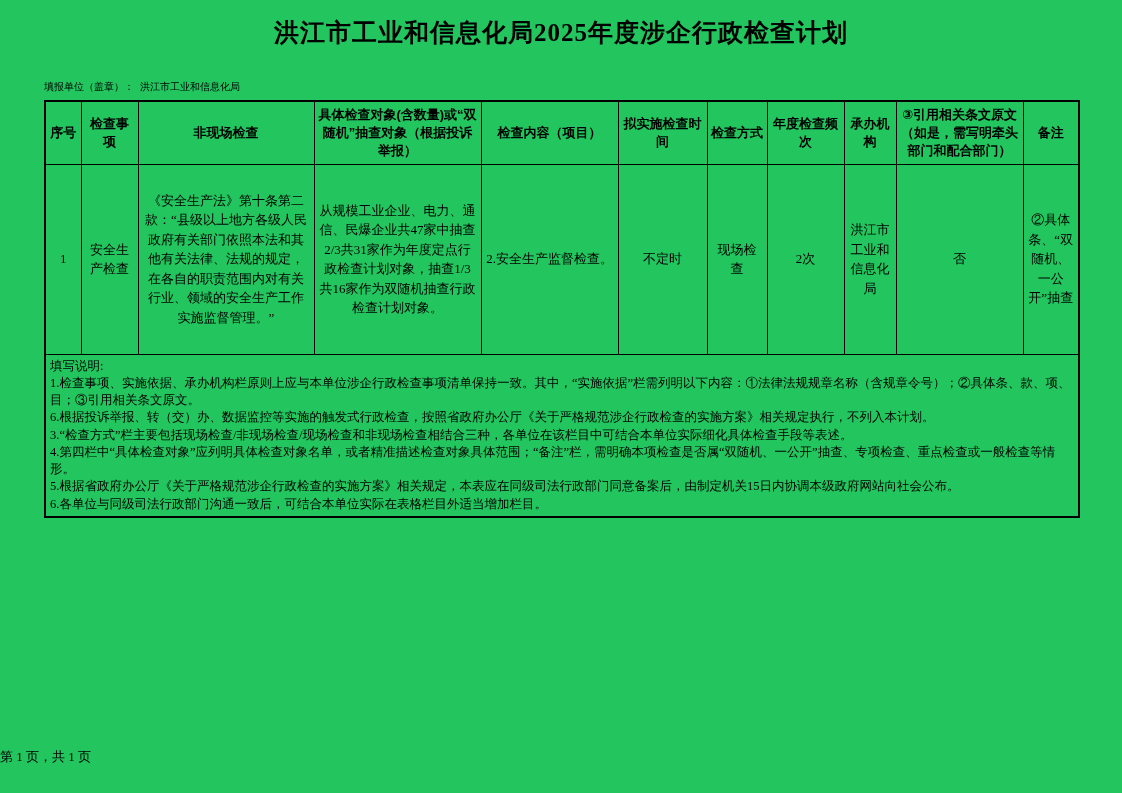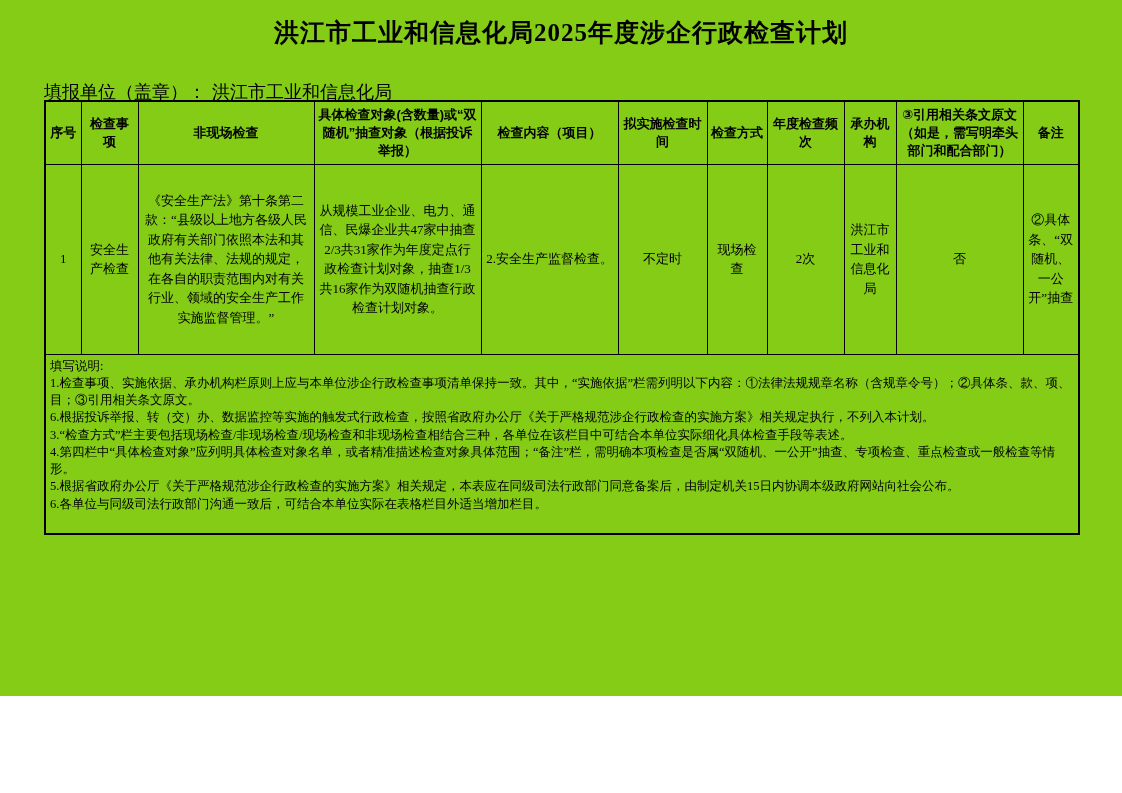--- a/index.html
+++ b/index.html
@@ -1,21 +1,21 @@
 <!DOCTYPE html>
 <html><head>
 <meta charset="utf-8">
 <style>
   * { margin: 0; padding: 0; box-sizing: border-box; }
   html, body { background: #ffffff; }
   .page {
     position: relative;
     width: 1122px;
-    height: 696px;
-    background: #84cc16;
+    height: 793px;
+    background: #22c55e;
     color: #000000;
     font-family: "Liberation Serif", "DejaVu Serif", serif;
     overflow: hidden;
   }
   .doc-title {
     position: absolute;
     top: 16px;
     left: 0;
     right: 0;
     text-align: center;
@@ -23,21 +23,21 @@
     font-weight: bold;
     font-family: "Liberation Serif", "DejaVu Serif", serif;
     letter-spacing: 1px;
   }
   .meta-row {
     position: absolute;
     top: 80px;
     left: 44px;
     right: 44px;
     height: 18px;
-    font-size: 18px;
+    font-size: 10px;
   }
   .meta-left { position: absolute; left: 0; top: 0; white-space: nowrap; }
   .meta-left .meta-value { margin-left: 6px; }
   .meta-right { position: absolute; left: 721px; top: 0; white-space: nowrap; }
   .meta-right .meta-value { margin-left: 22px; }
 
   table.plan-table {
     position: absolute;
     top: 100px;
     left: 44px;
@@ -67,21 +67,21 @@
     vertical-align: middle;
     height: 190px;
     padding: 3px 4px;
   }
   .plan-table td.notes-cell {
     height: 143px;
     text-align: left;
     vertical-align: top;
     font-size: 12.5px;
     line-height: 1.38;
-    padding: 3px 6px 20px 4px;
+    padding: 3px 6px 3px 4px;
   }
   .notes-cell .note-line { margin: 0; }
   .page-footer {
     position: absolute;
     top: 748px;
     left: 0;
     right: 0;
     font-size: 13px;
   }
 </style>

